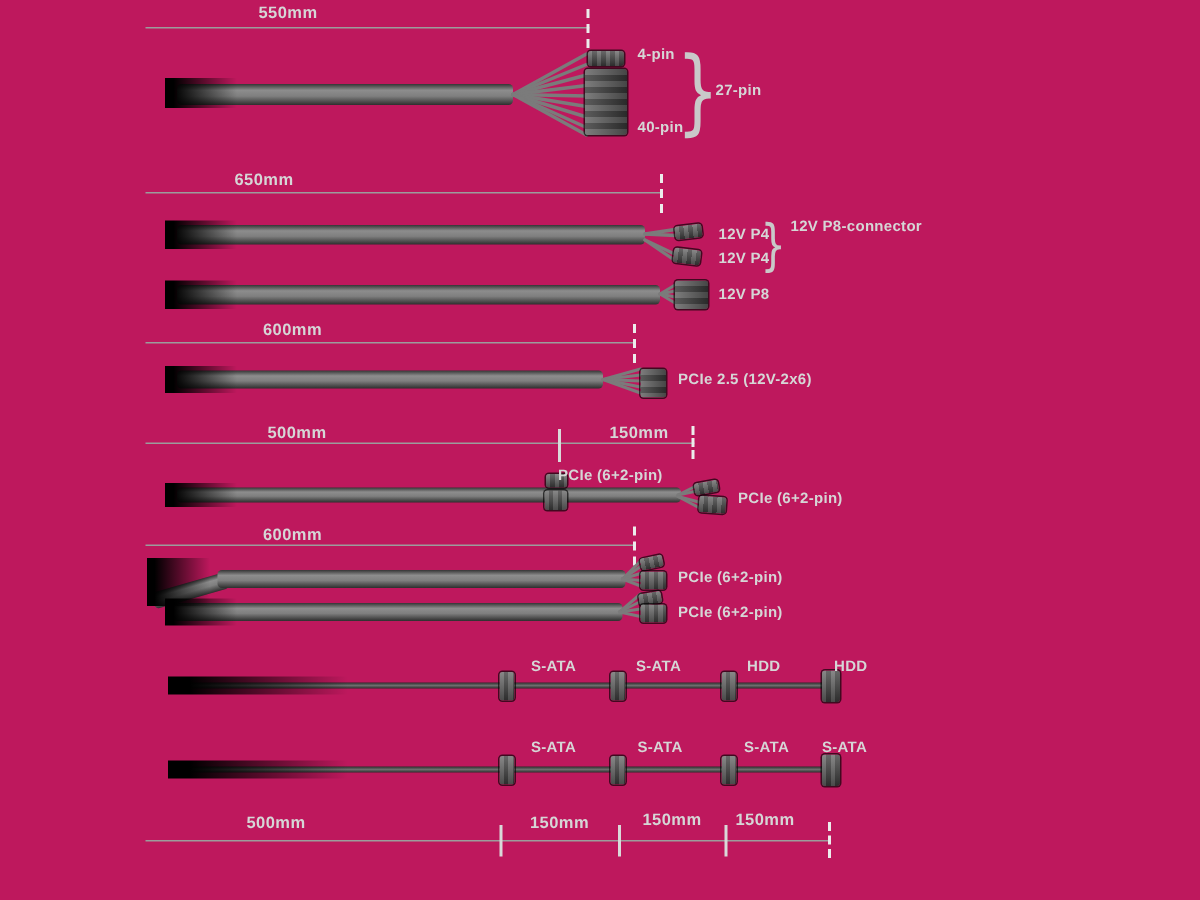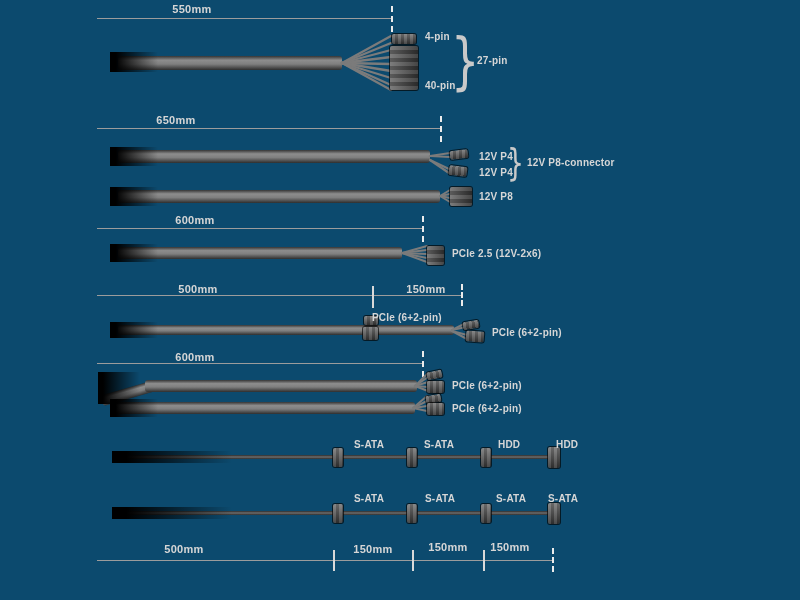--- a/index.html
+++ b/index.html
@@ -1,17 +1,17 @@
 <!DOCTYPE html>
 <html><head>
 <meta charset="utf-8">
 <style>
   html,body{margin:0;padding:0;background:#000;}
   #canvas{
-    position:relative;width:800px;height:600px;background:#0c4a6e;overflow:hidden;
+    position:relative;width:800px;height:600px;background:#be185d;overflow:hidden;
     font-family:"Liberation Sans",sans-serif;
   }
   .rline{position:absolute;height:1px;background:#9c9c9c;}
   .rlabel{position:absolute;transform:translateX(-50%);color:#d6d6d6;
     font-size:11px;font-weight:bold;letter-spacing:.3px;white-space:nowrap;}
   .tick{position:absolute;width:2px;background:#d9d9d9;}
   .tickd{position:absolute;width:0;border-left:2px dashed #ececec;}
   .sleeve{position:absolute;border-radius:3px;
     background:linear-gradient(to bottom,#353535,#8d8d8d 30%,#7f7f7f 58%,#2e2e2e);}
   .sleeve.thin{border-radius:2px;
@@ -71,21 +71,21 @@
         <line x1="2" y1="8" x2="22" y2="9"></line>
       <line x1="2" y1="12" x2="21" y2="21"></line>
         <line x1="2" y1="12" x2="21" y2="25"></line>
     </g>
   </svg>
   <div class="conn" style="left:450px;top:150px;width:18px;height:9px;transform:rotate(-7deg)"></div>
   <div class="conn" style="left:449px;top:166px;width:18px;height:10px;transform:rotate(7deg)"></div>
   <div class="clabel" style="left:479px;top:151px">12V P4</div>
   <div class="clabel" style="left:479px;top:167px">12V P4</div>
   <div class="brace brace-sm" style="left:507px;top:145px">}</div>
-  <div class="clabel" style="left:527px;top:157px">12V P8-connector</div>
+  <div class="clabel" style="left:527px;top:146px">12V P8-connector</div>
 
   <div class="sleeve" style="left:118px;top:190px;width:322px;height:13px"></div>
   <svg class="fan" style="left:438px;top:186px" width="14" height="20">
     <g stroke="#7b7b7b" stroke-width="2" stroke-linecap="round">
       <line x1="2" y1="10" x2="12" y2="4"></line>
         <line x1="2" y1="10" x2="12" y2="8"></line>
       <line x1="2" y1="10" x2="12" y2="12"></line>
         <line x1="2" y1="10" x2="12" y2="16"></line>
     </g>
   </svg>

